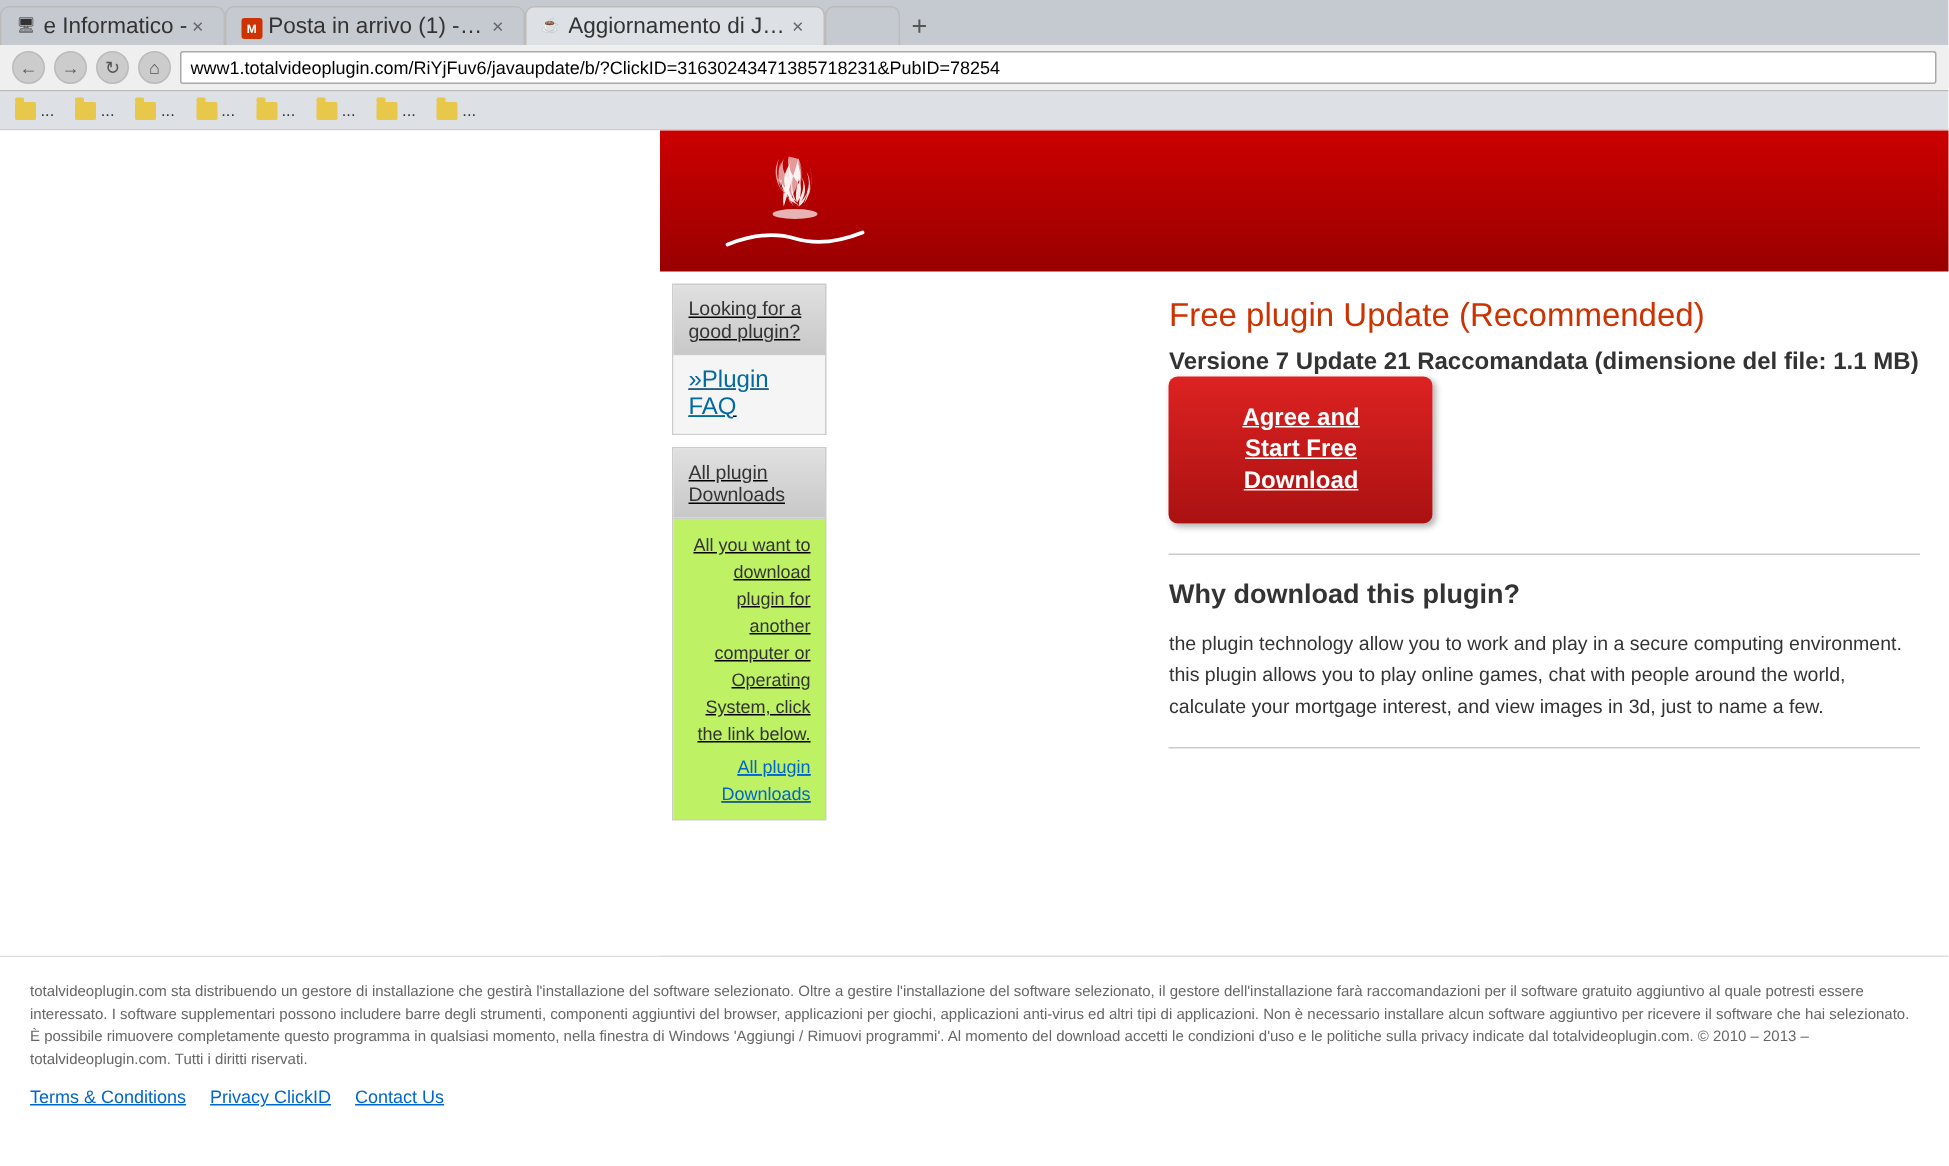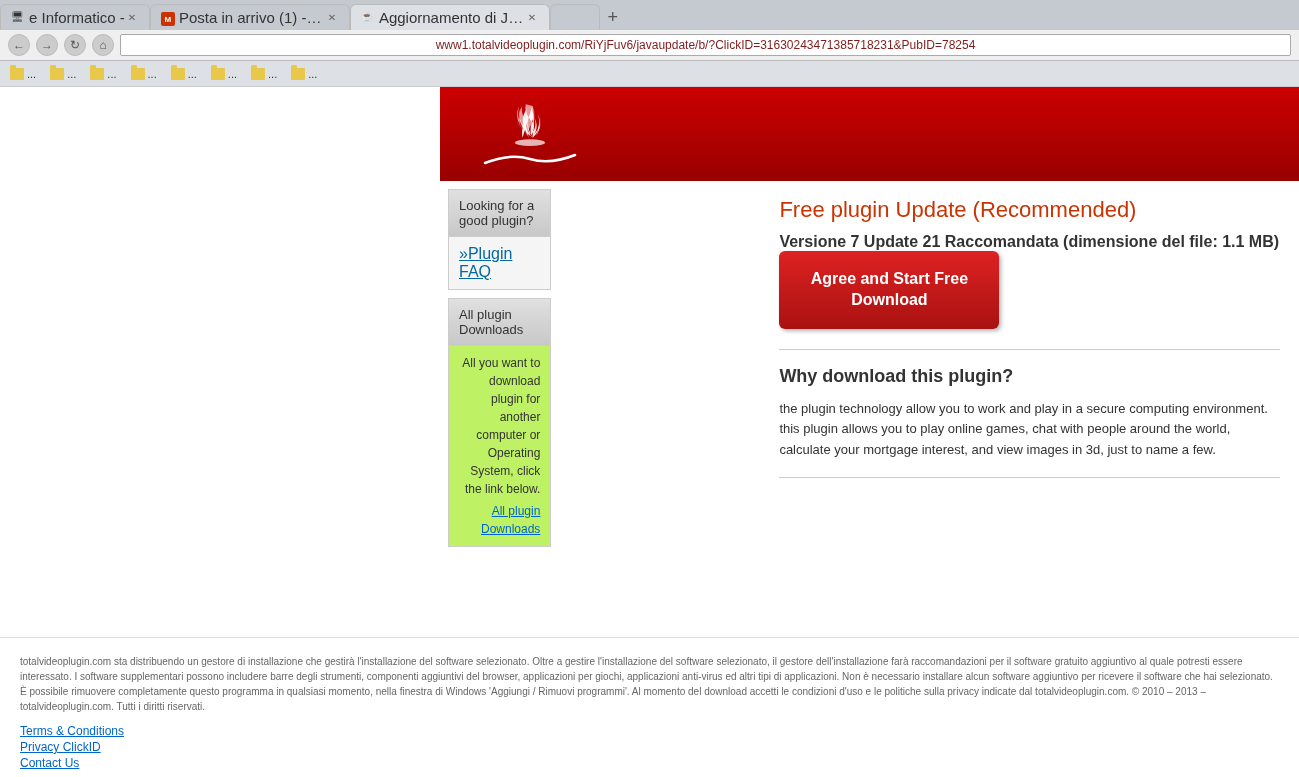--- a/index.html
+++ b/index.html
@@ -96,22 +96,21 @@
     }
 
     .address-input {
       flex: 1;
       height: 22px;
       border: 1px solid #aaa;
       border-radius: 2px;
       padding: 2px 6px;
       font-size: 12px;
       background: #fff;
-      color: #7f1d1d;
-      text-align: center;
+      color: #000000;
     }
 
     .bookmarks-bar {
       display: flex;
       align-items: center;
       background: #dde1e6;
       padding: 2px 4px;
       border-bottom: 1px solid #ccc;
       gap: 2px;
       overflow: hidden;
@@ -257,25 +256,26 @@
     .download-btn {
       background: linear-gradient(to bottom, #dd2222, #aa1111);
       color: #fff;
       font-size: 16px;
       font-weight: bold;
       padding: 18px 30px;
       border: none;
       border-radius: 6px;
       cursor: pointer;
       text-align: center;
-      width: 220px;
+      width: 176px;
       line-height: 1.3;
       box-shadow: 2px 2px 4px rgba(0,0,0,0.3);
       display: block;
       margin-bottom: 20px;
+      text-decoration: underline;
     }
 
     .divider {
       border: none;
       border-top: 1px solid #ccc;
       margin: 16px 0;
     }
 
     .why-title {
       font-size: 18px;
@@ -301,22 +301,21 @@
 
     .footer-disclaimer {
       font-size: 10px;
       color: #666;
       line-height: 1.5;
       margin-bottom: 10px;
     }
 
     .footer-links {
       display: flex;
-      gap: 2px;
-      flex-direction: column;
+      gap: 16px;
     }
 
     .footer-link {
       color: #0066cc;
       text-decoration: underline;
       font-size: 12px;
       cursor: pointer;
     }
 
     .content-area {
@@ -433,21 +432,21 @@
         </svg>
 
         <svg viewBox="0 0 100 16" width="100" height="16">
           <path d="M5 12 Q30 2, 50 8 Q70 14, 95 4" stroke="white" stroke-width="2.5" fill="none" stroke-linecap="round"></path>
         </svg>
       </div>
     </div>
 
     <div class="content-area">
 
-      <div class="sidebar" style="padding: 8px;">
+      <div class="sidebar" style="padding: 8px; text-decoration: underline;">
 
         <div class="sidebar-section">
           <div class="sidebar-header">Looking for a good plugin?</div>
           <div class="sidebar-content">
             <a class="sidebar-link">»Plugin FAQ</a>
           </div>
         </div>
 
         <div class="sidebar-section">
           <div class="sidebar-section2-header">All plugin Downloads</div>

